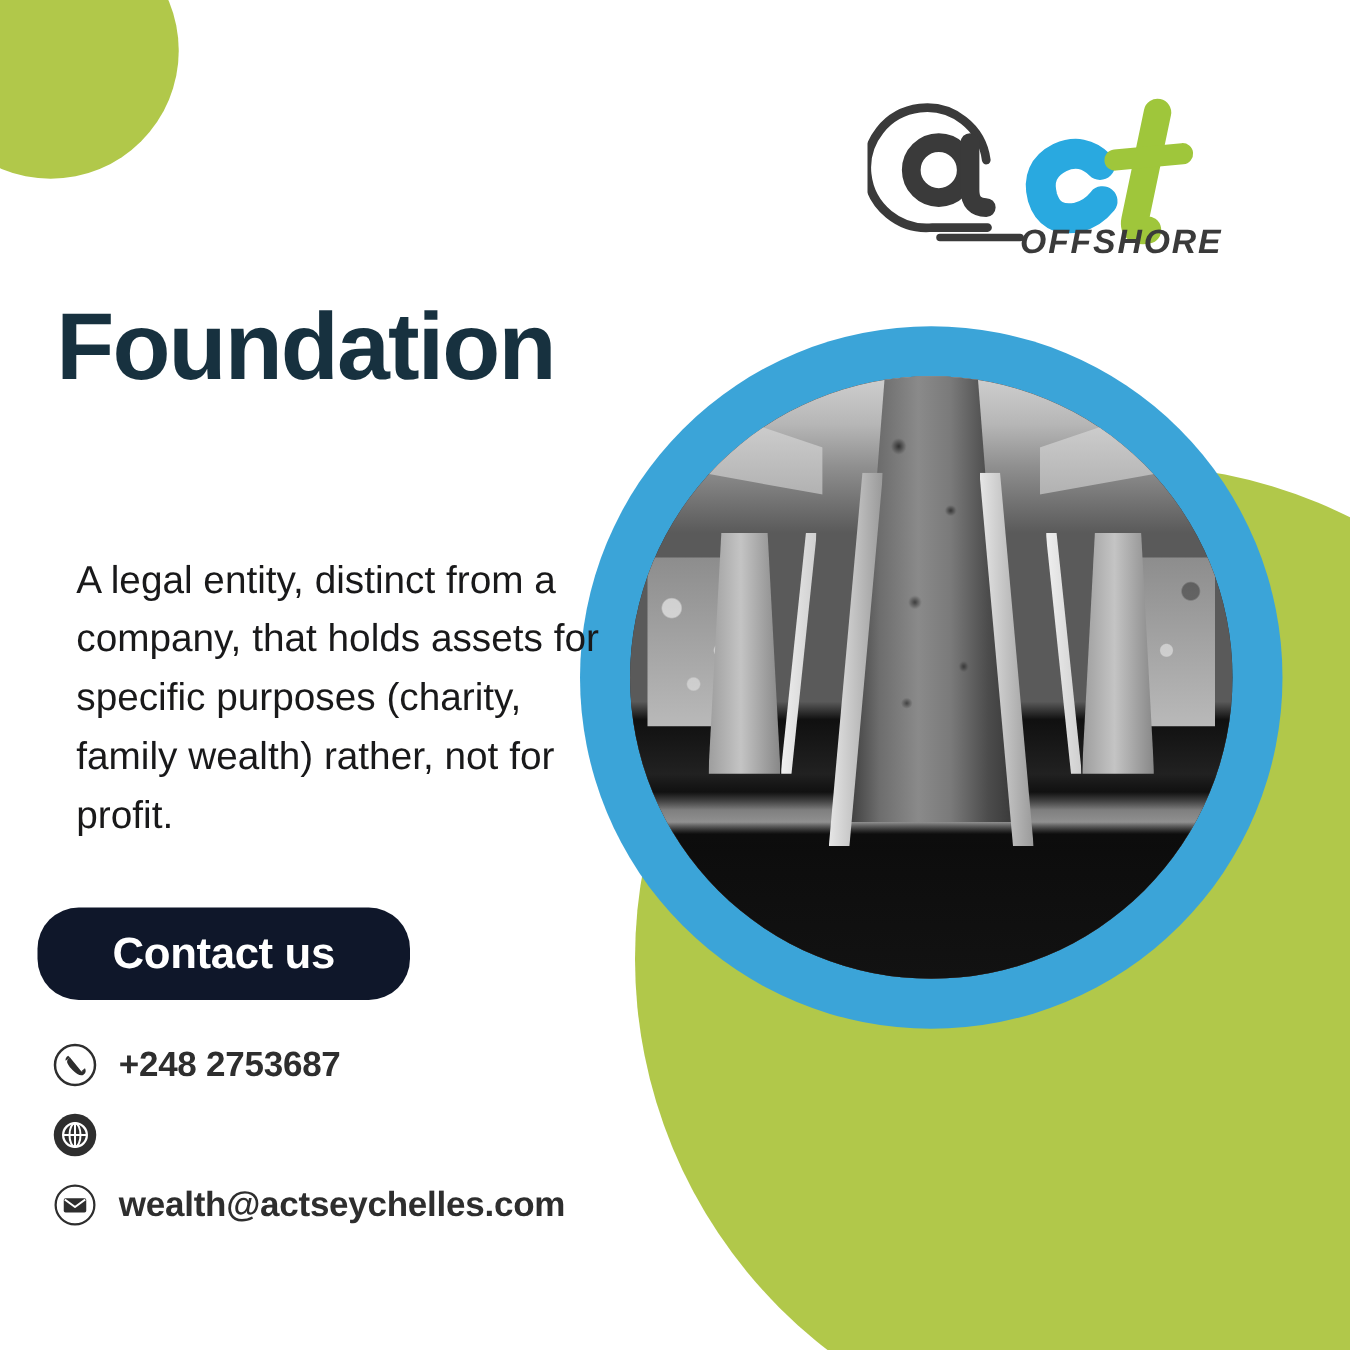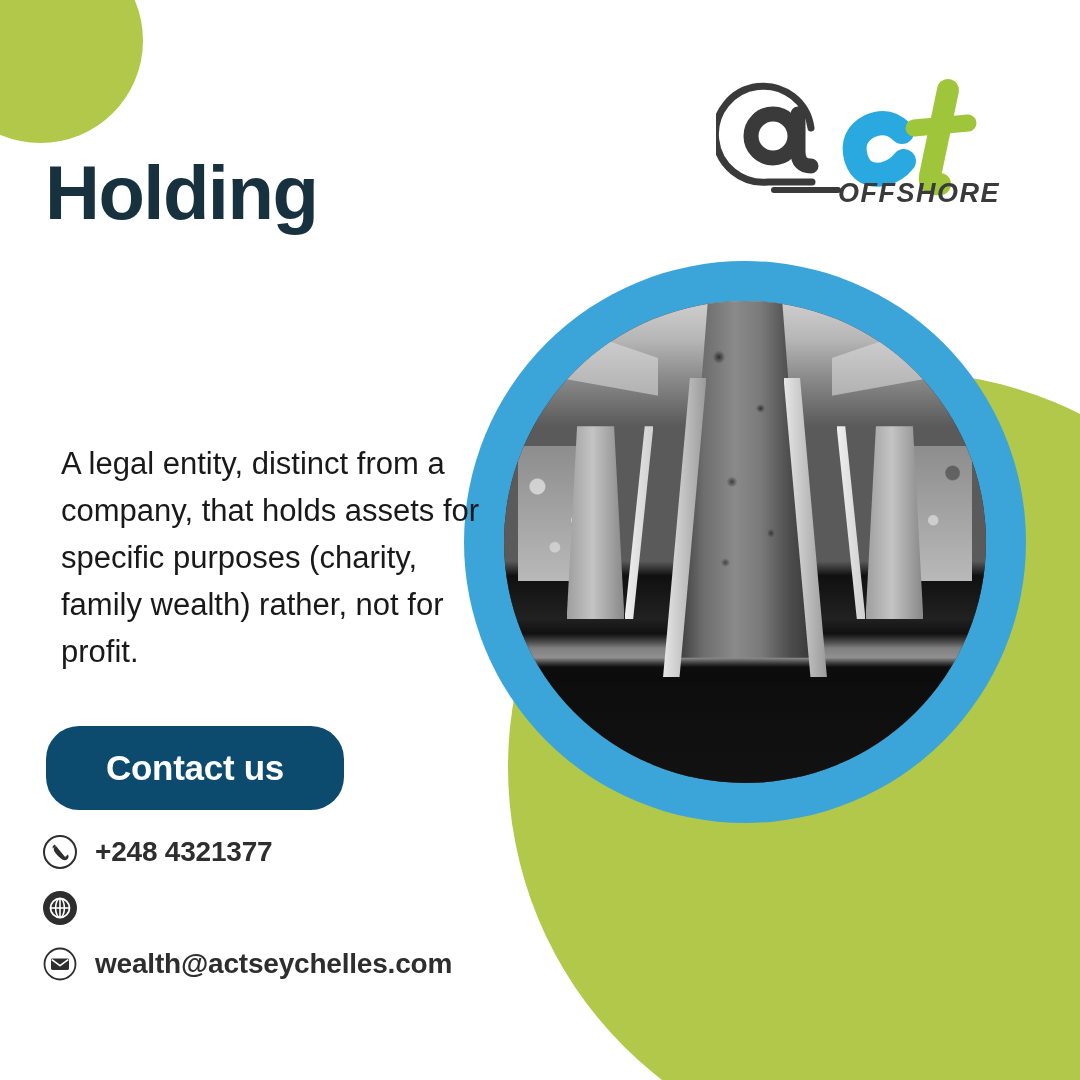--- a/index.html
+++ b/index.html
@@ -155,21 +155,21 @@
     top: 3%;
     height: 26%;
     background: linear-gradient(to bottom, #d8d8d8, #9c9c9c);
   }
   .beam.b1 { left: 6%;  width: 26%; clip-path: polygon(0% 0%, 100% 34%, 100% 64%, 0% 46%); }
   .beam.b2 { left: 68%; width: 26%; clip-path: polygon(0% 34%, 100% 0%, 100% 46%, 0% 64%); }
 
   
   .logo {
     position: absolute;
-    left: 716px;
+    left: 694px;
     top: 66px;
     width: 286px;
     height: 150px;
   }
   .logo svg { display: block; width: 100%; height: 100%; }
 
   
   .headline {
     position: absolute;
     left: 45px;
@@ -188,27 +188,27 @@
     top: 424px;
     width: 430px;
     margin: 16px;
     font-size: 31px;
     line-height: 1.52;
     font-weight: 400;
     color: #19191a;
   }
   .cta-button {
     position: absolute;
-    left: 46px;
+    left: 30px;
     top: 726px;
     width: 298px;
-    height: 84px;
+    height: 74px;
     border: none;
     border-radius: 33px;
-    background: #0c4a6e;
+    background: #0f172a;
     color: #ffffff;
     font-family: "Liberation Sans", sans-serif;
     font-size: 35px;
     font-weight: 700;
     letter-spacing: -0.3px;
     cursor: pointer;
     padding: 0;
   }
 
   
@@ -281,40 +281,40 @@
 
       <path d="M232 24 L214 110 Q212 120 224 118" fill="none" stroke="#9fc63b" stroke-width="22" stroke-linecap="round"></path>
       <path d="M198 62 L252 57" fill="none" stroke="#9fc63b" stroke-width="17" stroke-linecap="round"></path>
 
       <path d="M58 124 L122 124" stroke="#3a3a3a" stroke-width="6" stroke-linecap="round"></path>
       <text x="122" y="136" font-family="'Liberation Sans', sans-serif" font-size="27" font-weight="bold" font-style="italic" fill="#3a3a3a" letter-spacing="1.5">OFFSHORE</text>
     </svg>
   </div>
 
   <h1 class="headline">
-    <span>Holding</span><br>
     <br>
+    <span>Foundation</span><br>
   </h1>
 
   <p class="body-copy">A legal entity, distinct from a company, that holds assets for specific purposes (charity, family wealth) rather, not for profit.</p>
 
   <button class="cta-button">Contact us</button>
 
   <ul class="contact-list">
 
     <li class="contact-item">
       <span class="contact-icon">
         <svg viewBox="0 0 38 38" xmlns="http://www.w3.org/2000/svg">
           <circle cx="19" cy="19" r="16" fill="none" stroke="#2e2e2e" stroke-width="2"></circle>
           <path d="M13.5 11.5 Q11 13 11.5 15.5 L15 13 Z" fill="#2e2e2e"></path>
           <path d="M15 13 L24.5 24.5 L27 21.5 Q28.5 24.5 26 26.5 Q23 29 17 23 Q11.5 17.5 13 14.5 Z" fill="#2e2e2e"></path>
           <path d="M24.5 24.5 Q27 23 27 21.5 L24 24 Z" fill="#2e2e2e"></path>
         </svg>
       </span>
-      <span class="contact-text">+248 4321377</span>
+      <span class="contact-text">+248 2753687</span>
     </li>
 
     <li class="contact-item">
       <span class="contact-icon">
         <svg viewBox="0 0 38 38" xmlns="http://www.w3.org/2000/svg">
           <circle cx="19" cy="19" r="17" fill="#2e2e2e"></circle>
           <circle cx="19" cy="19" r="9.5" fill="none" stroke="#ffffff" stroke-width="1.8"></circle>
           <ellipse cx="19" cy="19" rx="4.4" ry="9.5" fill="none" stroke="#ffffff" stroke-width="1.6"></ellipse>
           <line x1="9.5" y1="19" x2="28.5" y2="19" stroke="#ffffff" stroke-width="1.6"></line>
           <line x1="19" y1="9.5" x2="19" y2="28.5" stroke="#ffffff" stroke-width="1.6"></line>

